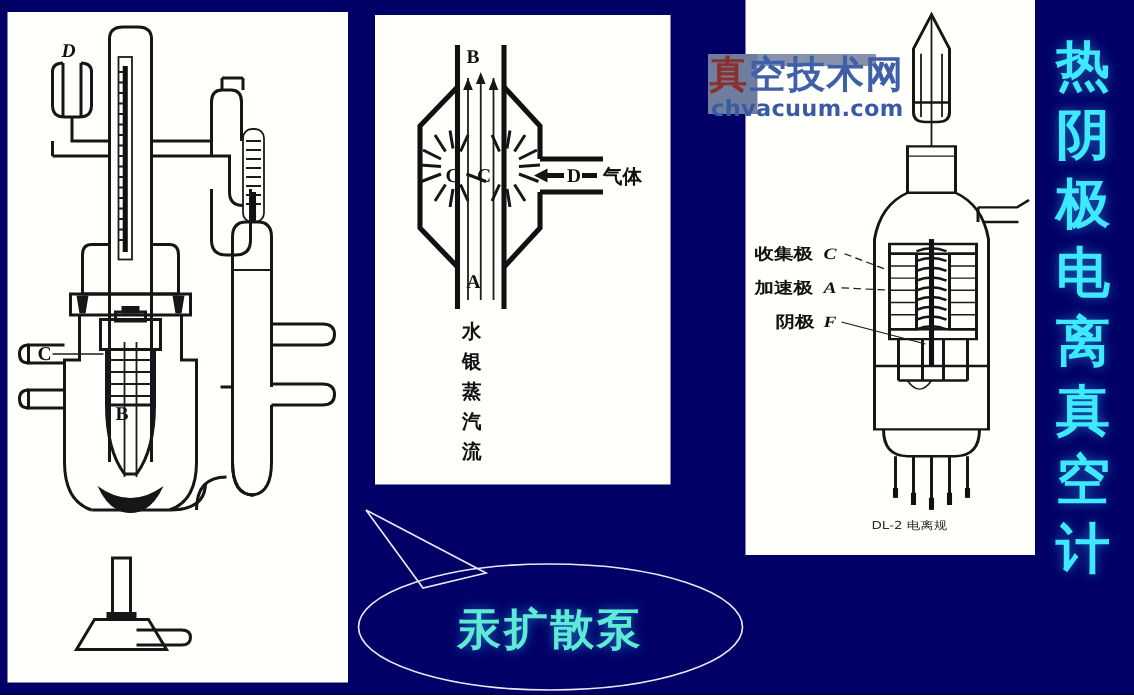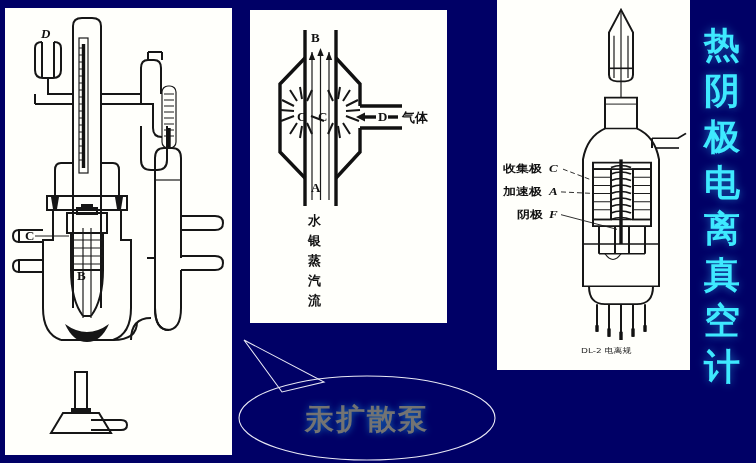--- a/index.html
+++ b/index.html
@@ -119,21 +119,21 @@
   .callout-stroke { fill: none; stroke: #e8e8f5; stroke-width: 1.1; }
   #callout-text {
     position: absolute;
     left: 0; top: 70px;
     width: 262px;
     text-align: center;
     font-family: "DejaVu Sans", sans-serif;
     font-weight: bold;
     font-size: 29px;
     letter-spacing: 2px;
-    color: #737373;
+    color: #5eead4;
     text-shadow: 0 0 7px rgba(40,200,255,.55);
   }
 
   
   #vtitle {
     position: absolute;
     right: 8px;
     top: 22px;
     width: 52px;
     text-align: center;
@@ -354,20 +354,26 @@
 
         <text class="fig-cn" x="20" y="268">阴极</text>
         <text class="fig-label-ital" x="52" y="268">F</text>
         <path class="lead" d="M64 264 L 120 282"></path>
       </g>
 
       <text class="fig-cn-sm" x="84" y="434">DL-2 电离规</text>
     </svg>
   </div>
 
+  <div id="watermark">
+    <div id="wm-box2"></div>
+    <div id="wm-box"></div>
+    <div id="wm-cn"><span class="first">真</span><span class="rest">空技术网</span></div>
+    <div id="wm-url">chvacuum.com</div>
+  </div>
 
   <div id="callout">
     <svg viewBox="0 0 262 133" preserveAspectRatio="none">
       <ellipse class="callout-stroke" cx="131" cy="88" rx="128" ry="42"></ellipse>
       <path class="callout-stroke" d="M8 10 L 46 62 L 88 52 Z"></path>
     </svg>
     <div id="callout-text">汞扩散泵</div>
   </div>
 
   <div id="vtitle">

